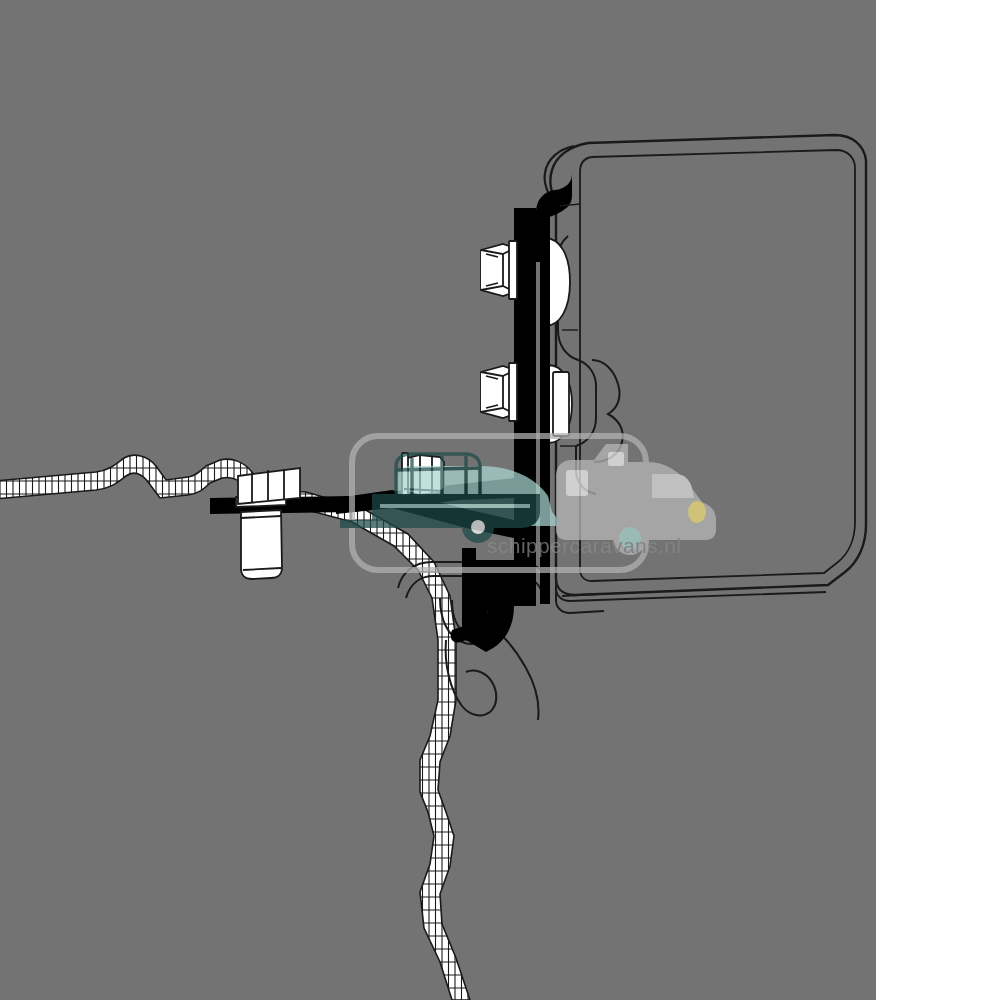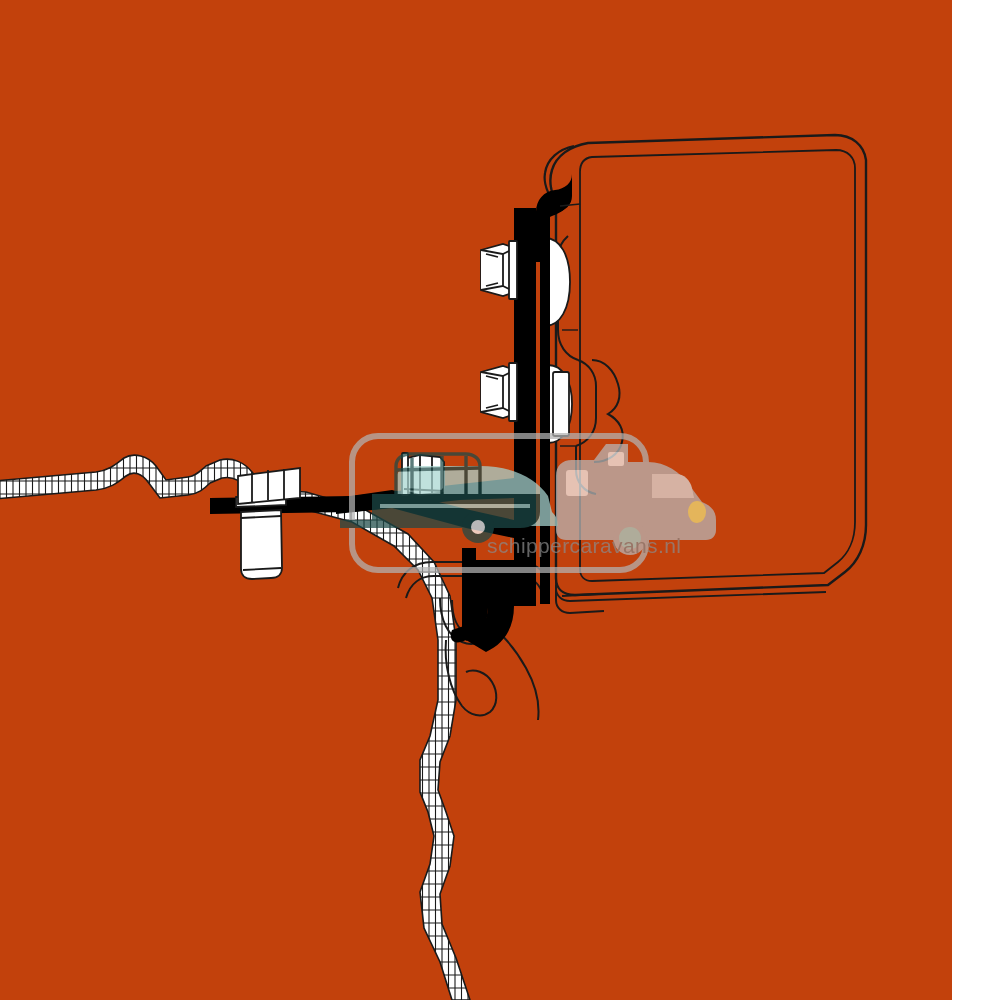--- a/index.html
+++ b/index.html
@@ -5,23 +5,23 @@
   html, body {
     margin: 0;
     padding: 0;
     background: #ffffff;
   }
   body {
     font-family: "Liberation Sans", sans-serif;
   }
   #stage {
     position: relative;
-    width: 952px;
+    width: 876px;
     height: 1000px;
-    background: #c2410c;
+    background: #737373;
     overflow: hidden;
   }
   #drawing, #watermark {
     position: absolute;
     left: 0;
     top: 0;
     width: 1000px;
     height: 1000px;
   }
   #watermark { pointer-events: none; }

